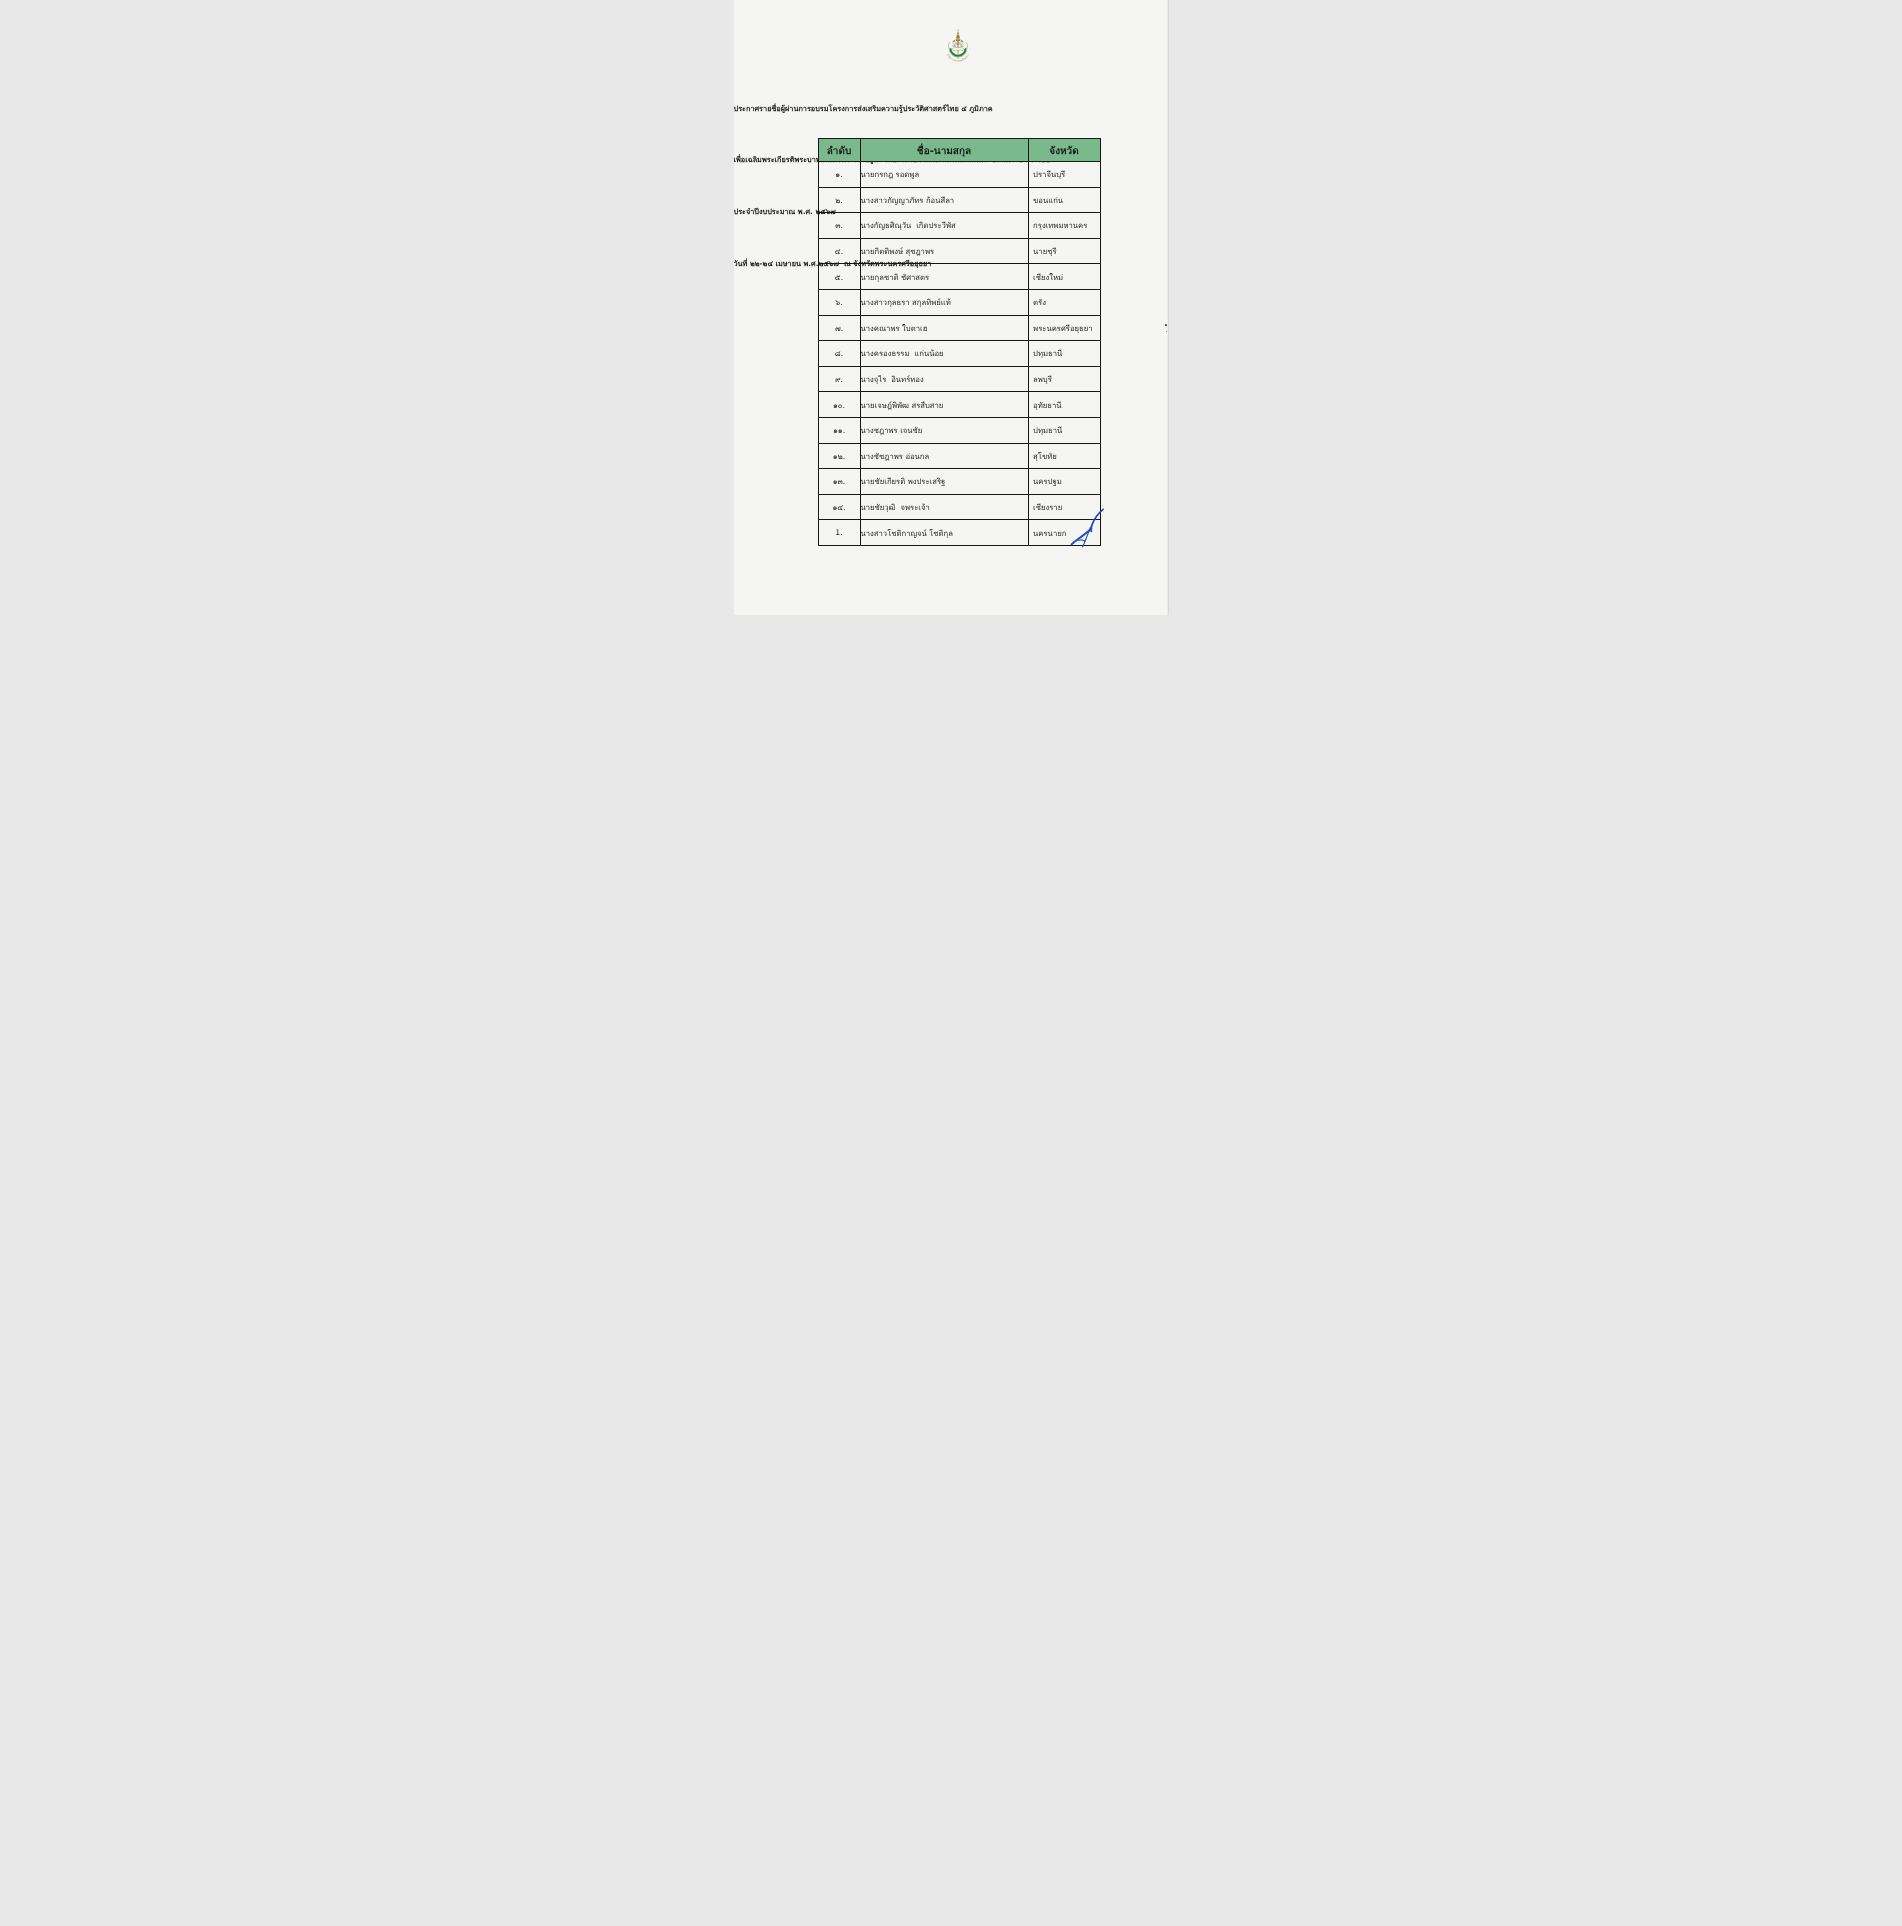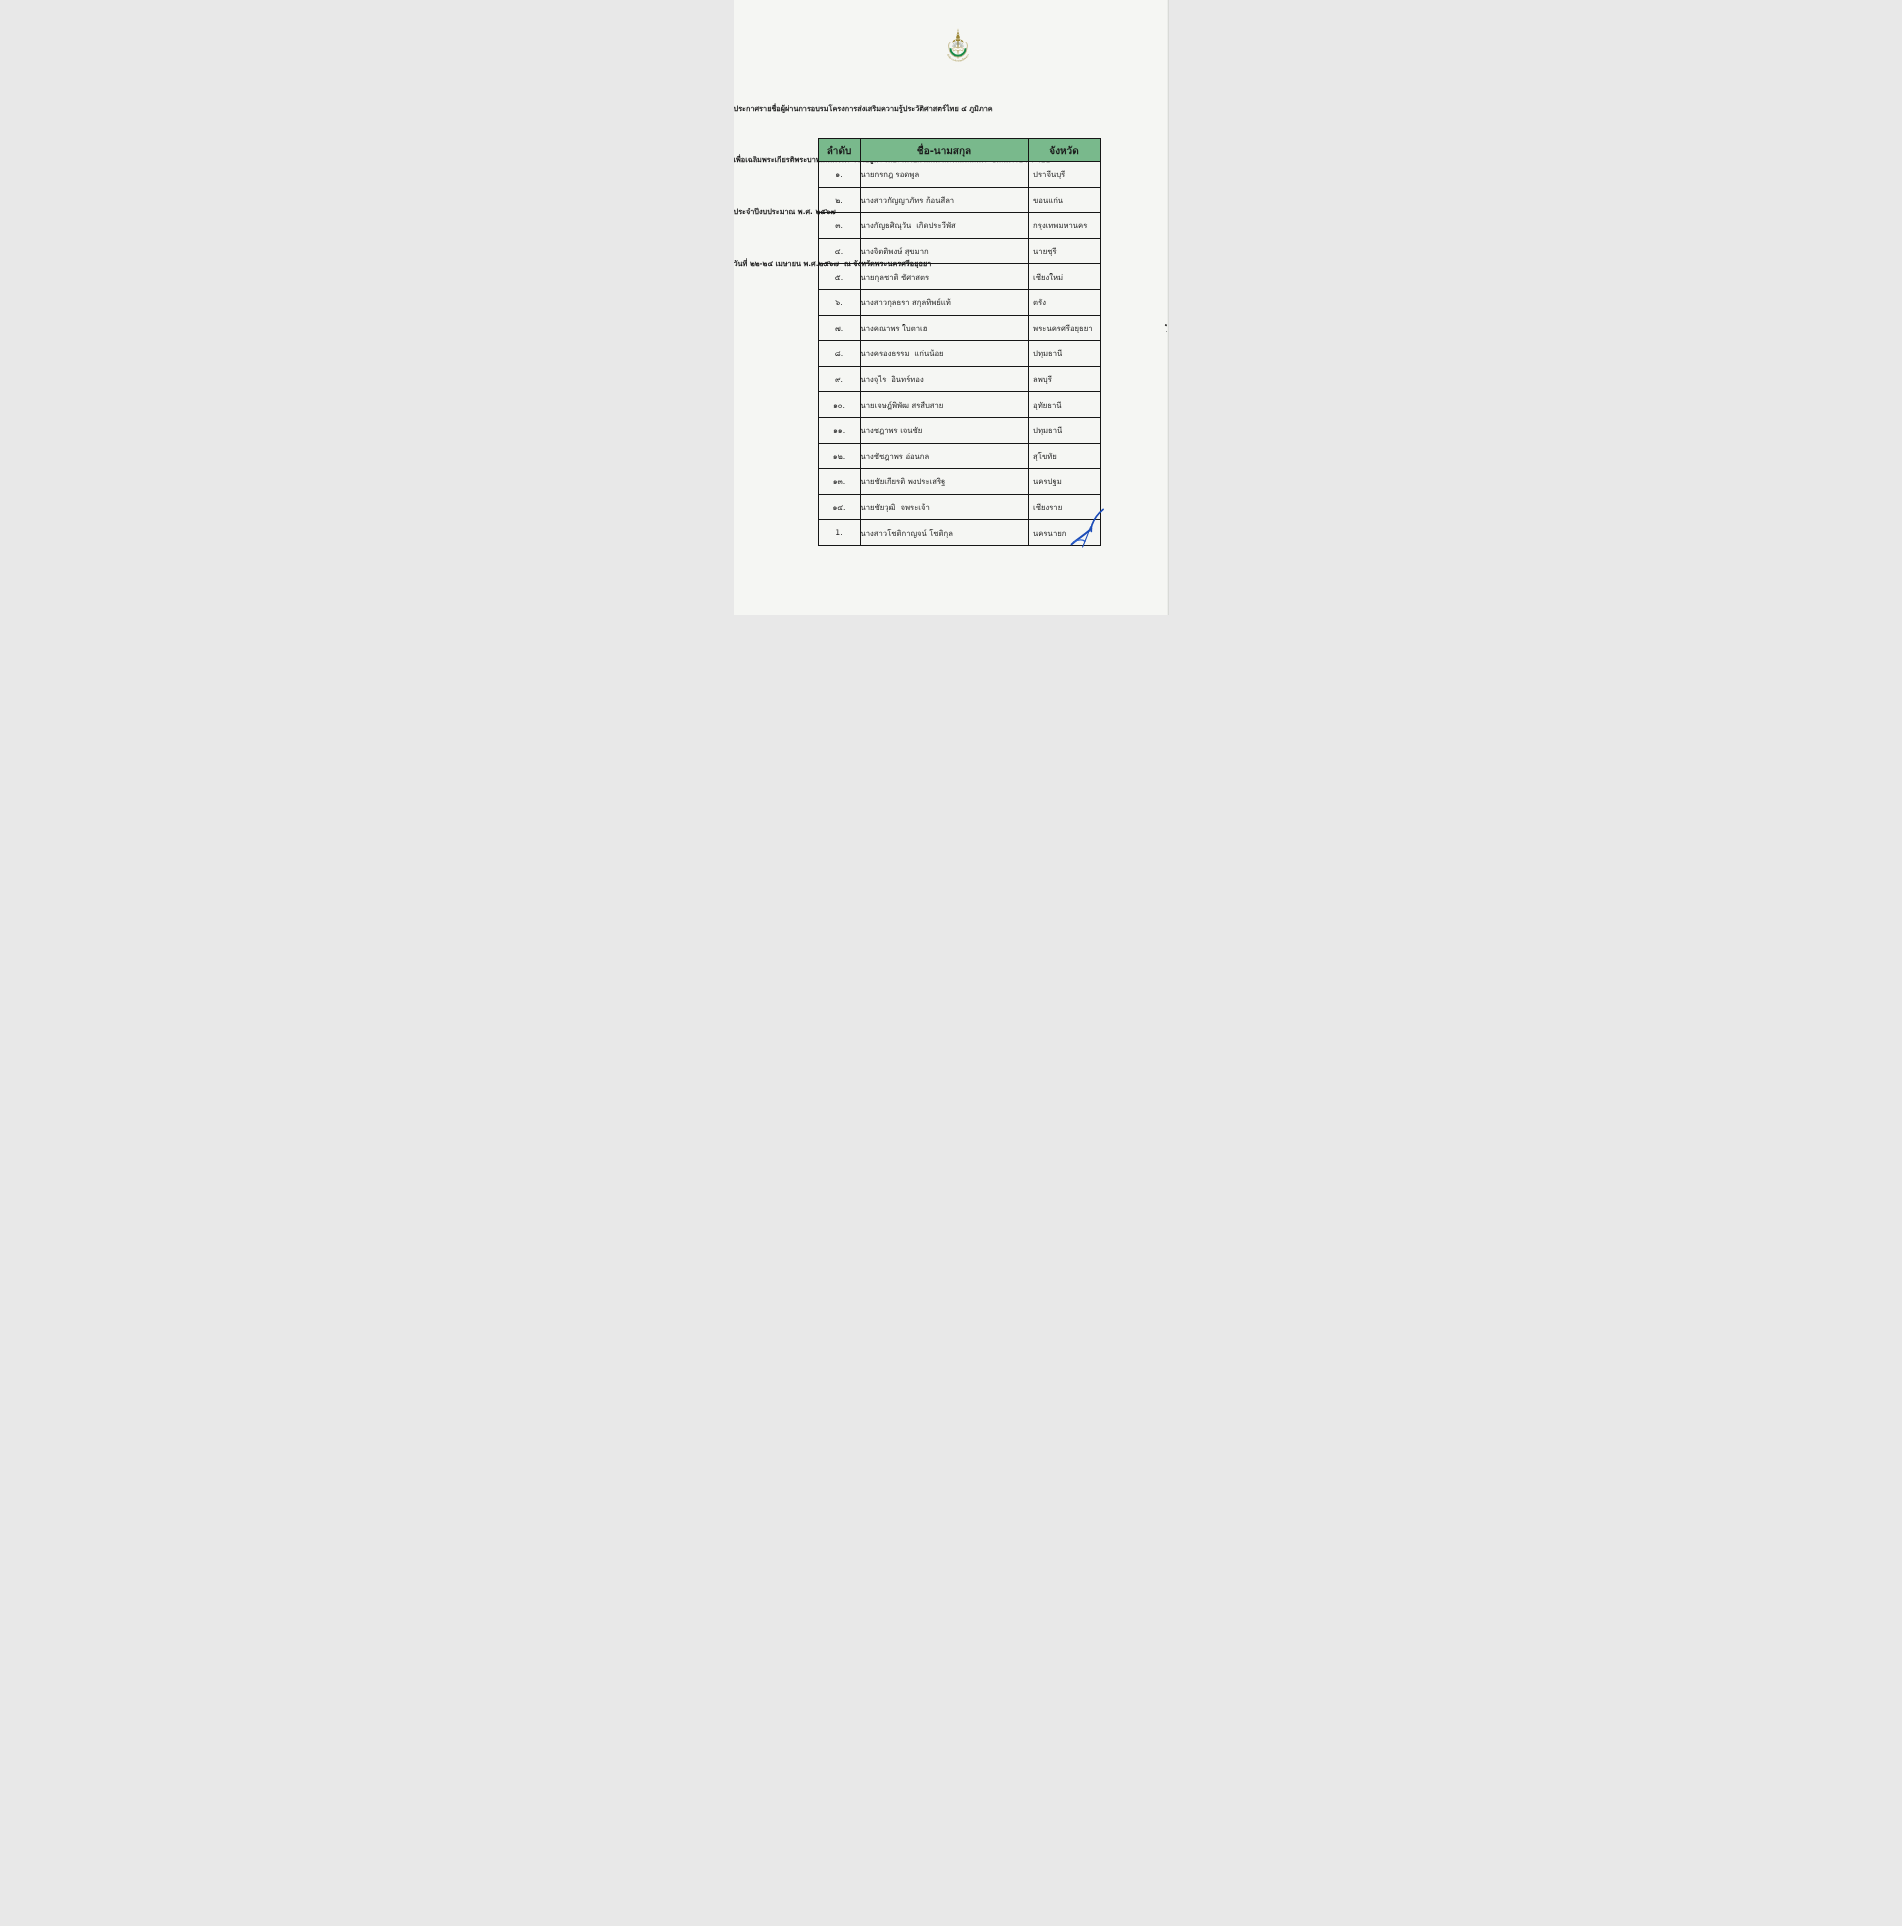--- a/index.html
+++ b/index.html
@@ -132,21 +132,21 @@
         <td class="name-cell">นางสาวกัญญาภัทร ก้อนสีลา</td>
         <td class="prov-cell">ขอนแก่น</td>
       </tr>
       <tr>
         <td class="no-cell">๓.</td>
         <td class="name-cell">นางกัญธศิณุวัน  เกิดประวีพัส</td>
         <td class="prov-cell">กรุงเทพมหานคร</td>
       </tr>
       <tr>
         <td class="no-cell">๔.</td>
-        <td class="name-cell">นางจิตติพงษ์ สุขมาก</td>
+        <td class="name-cell">นายกิตติพงษ์ สุชฎาพร</td>
         <td class="prov-cell">นายชุรี</td>
       </tr>
       <tr>
         <td class="no-cell">๕.</td>
         <td class="name-cell">นายกุลชาติ ชัศาสตร</td>
         <td class="prov-cell">เชียงใหม่</td>
       </tr>
       <tr>
         <td class="no-cell">๖.</td>
         <td class="name-cell">นางสาวกุลธรา สกุลทิพย์แท้</td>

